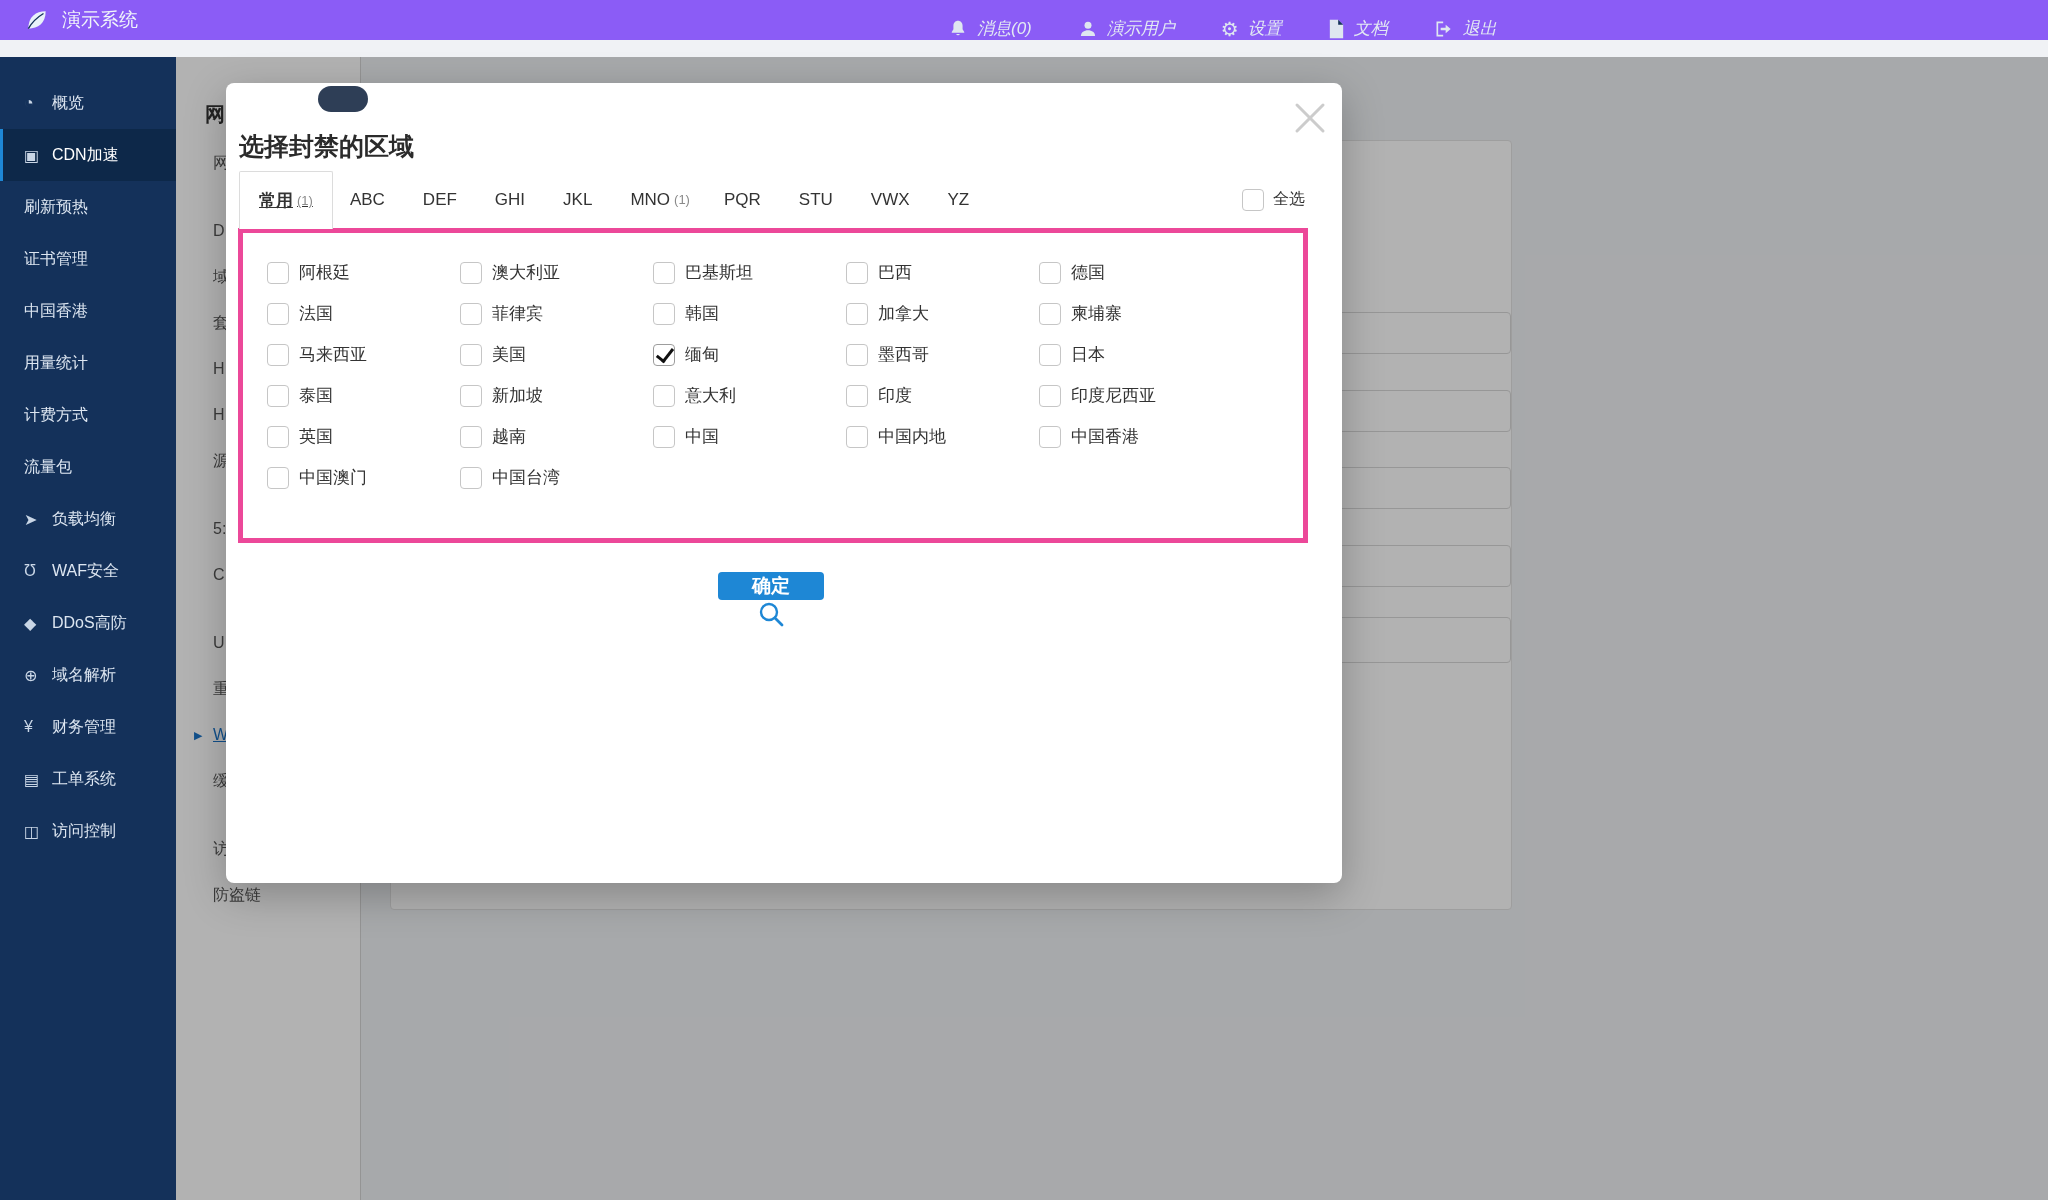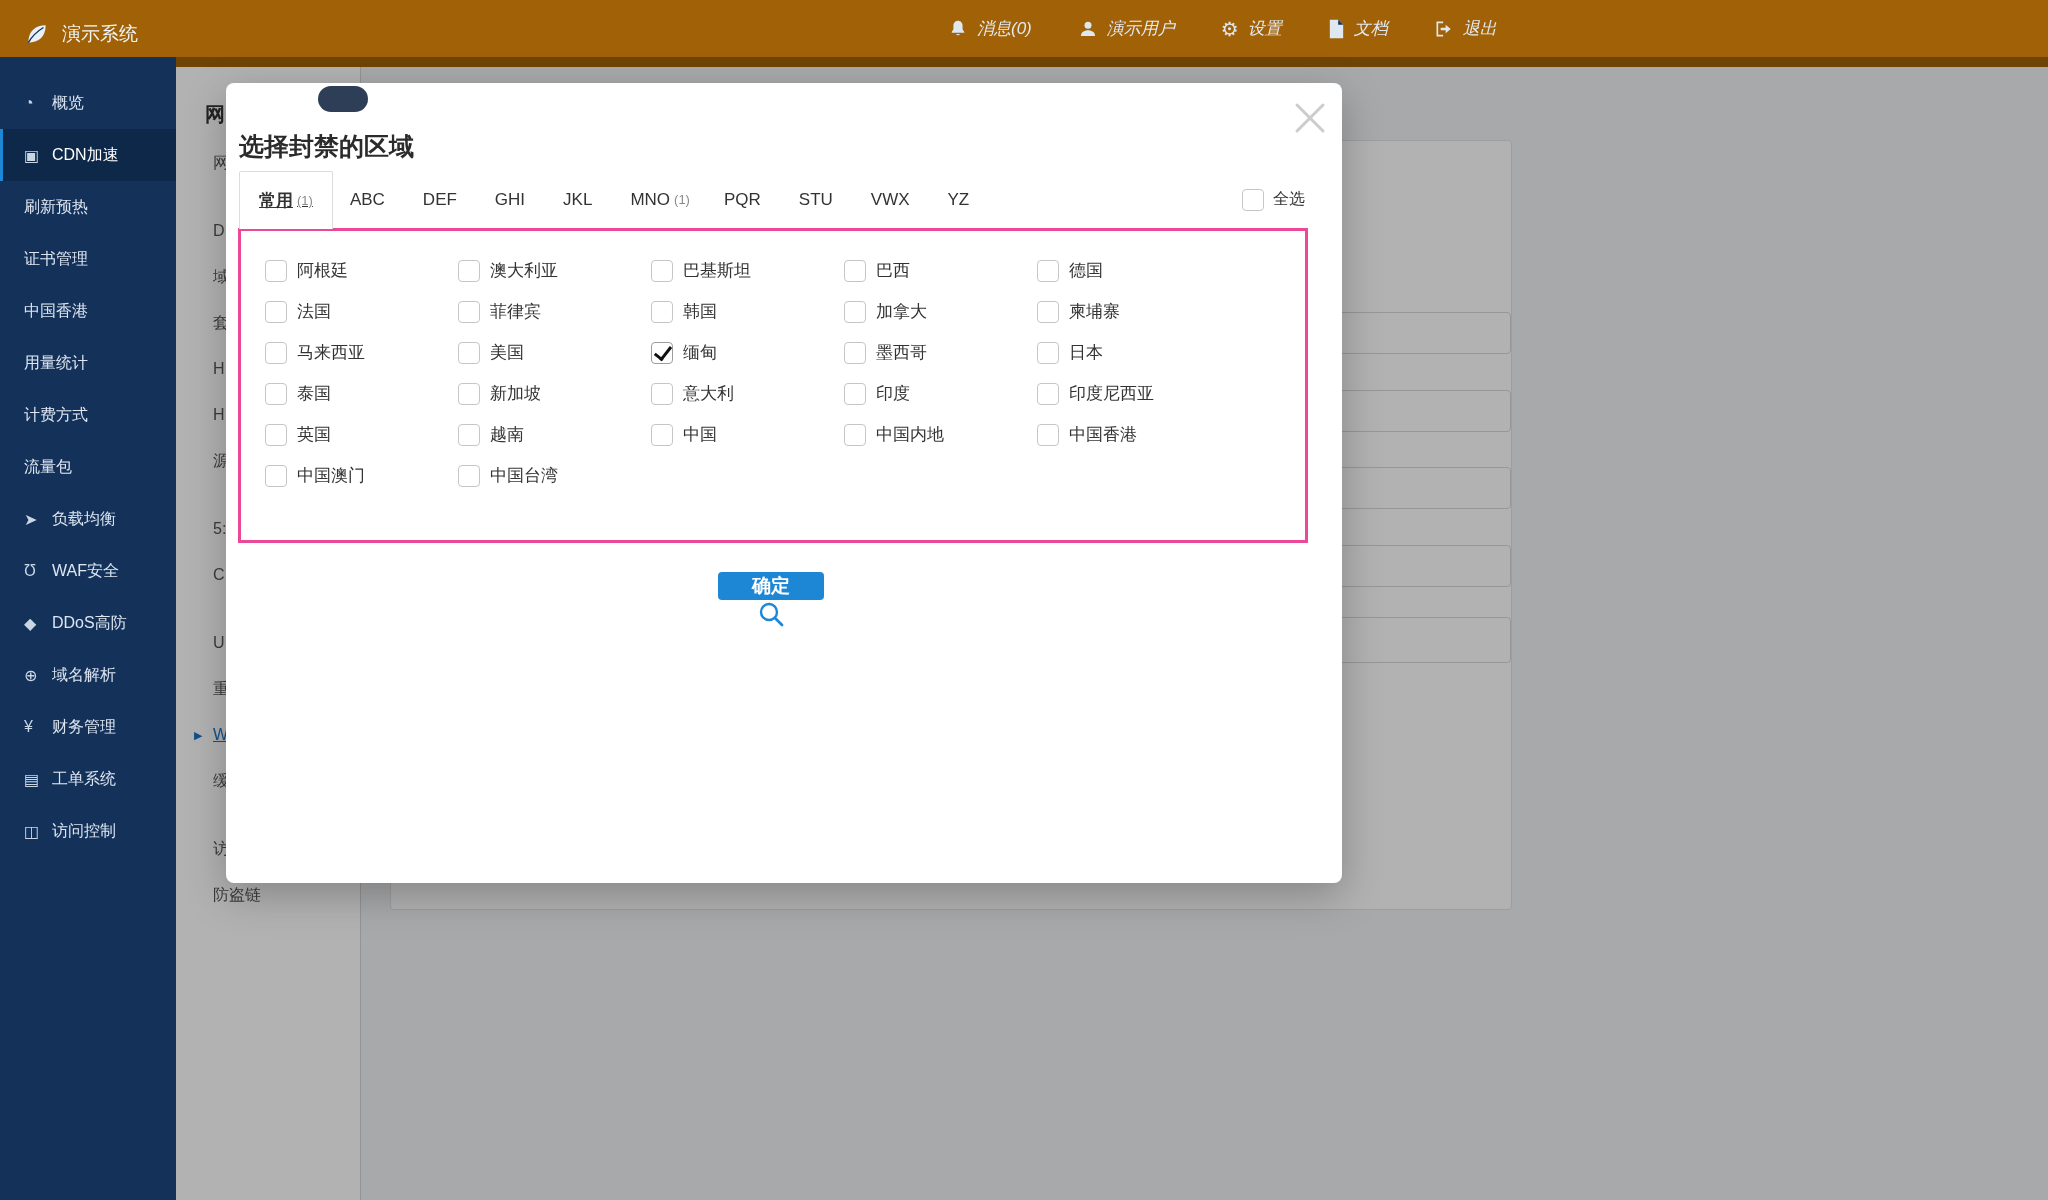--- a/index.html
+++ b/index.html
@@ -5,22 +5,22 @@
   * { box-sizing: border-box; }
   html,body { margin:0; padding:0; }
   body {
     width:2048px; height:1200px; position:relative; overflow:hidden;
     font-family:"Liberation Sans","DejaVu Sans",sans-serif;
     background:#f0f2f5; color:#333;
   }
 
   
   .topbar {
-    position:absolute; top:0; left:0; right:0; height:67px;
-    background:#a16207; z-index:50; display:flex; align-items:center; color:#e3eaf3;text-align:right;
+    position:absolute; top:0; left:0; right:0; height:40px;
+    background:#8b5cf6; z-index:50; display:flex; align-items:center; color:#e3eaf3;text-align:right;
   }
   .brand { display:flex; align-items:center; gap:12px; padding-left:24px; font-size:19px; color:#f0f5fa; }
   .topbar-right { position:absolute; left:948px; top:0; height:57px; display:flex; align-items:center; gap:46px; }
   .topbar-item { display:flex; align-items:center; gap:9px; font-size:17px; cursor:pointer; white-space:nowrap;font-style:italic; }
   .topbar-item .glyph-icon { font-size:20px; line-height:1; color:#dfe7f0; }
 
   
   .sidebar {
     position:absolute; top:57px; left:0; bottom:0; width:176px;
     background:#14315a; z-index:50;
@@ -78,21 +78,21 @@
     height:58px; margin-bottom:-1px; position:relative; z-index:3;
     background:#fff; border:1px solid #dcdcdc; border-bottom:none; border-radius:2px 2px 0 0;
     padding:0 19px;
     text-decoration:underline;
   }
   .tab.active .tab-label { font-weight:bold; }
   .select-all { margin-left:auto; margin-right:24px; display:flex; align-items:center; gap:9px; font-size:16px; color:#333; cursor:pointer; }
 
   .panel {
     position:absolute; left:12px; top:145px; width:1070px; height:315px;
-    border:3px solid #ec4899; background:#fff; z-index:1;
+    border:5px solid #ec4899; background:#fff; z-index:1;
   }
   .region-grid {
     list-style:none; margin:0; padding:19px 0 0 24px;
     display:grid; grid-template-columns:repeat(5,193px); grid-auto-rows:41px; align-items:center;
   }
   .region-item { display:flex; align-items:center; gap:10px; font-size:17px; color:#333; cursor:pointer; white-space:nowrap; }
 
   .checkbox {
     width:22px; height:22px; border:1px solid #c6c6c6; border-radius:4px; background:#fff;
     position:relative; flex:0 0 auto;

